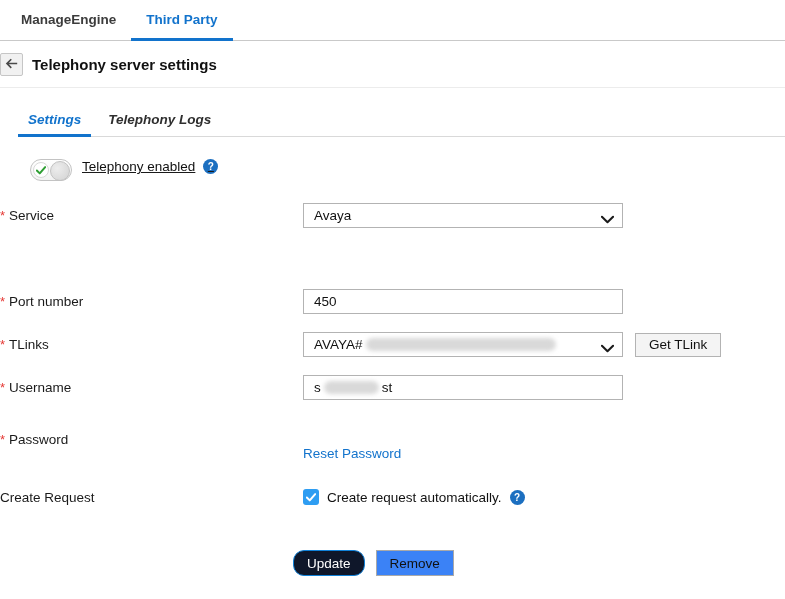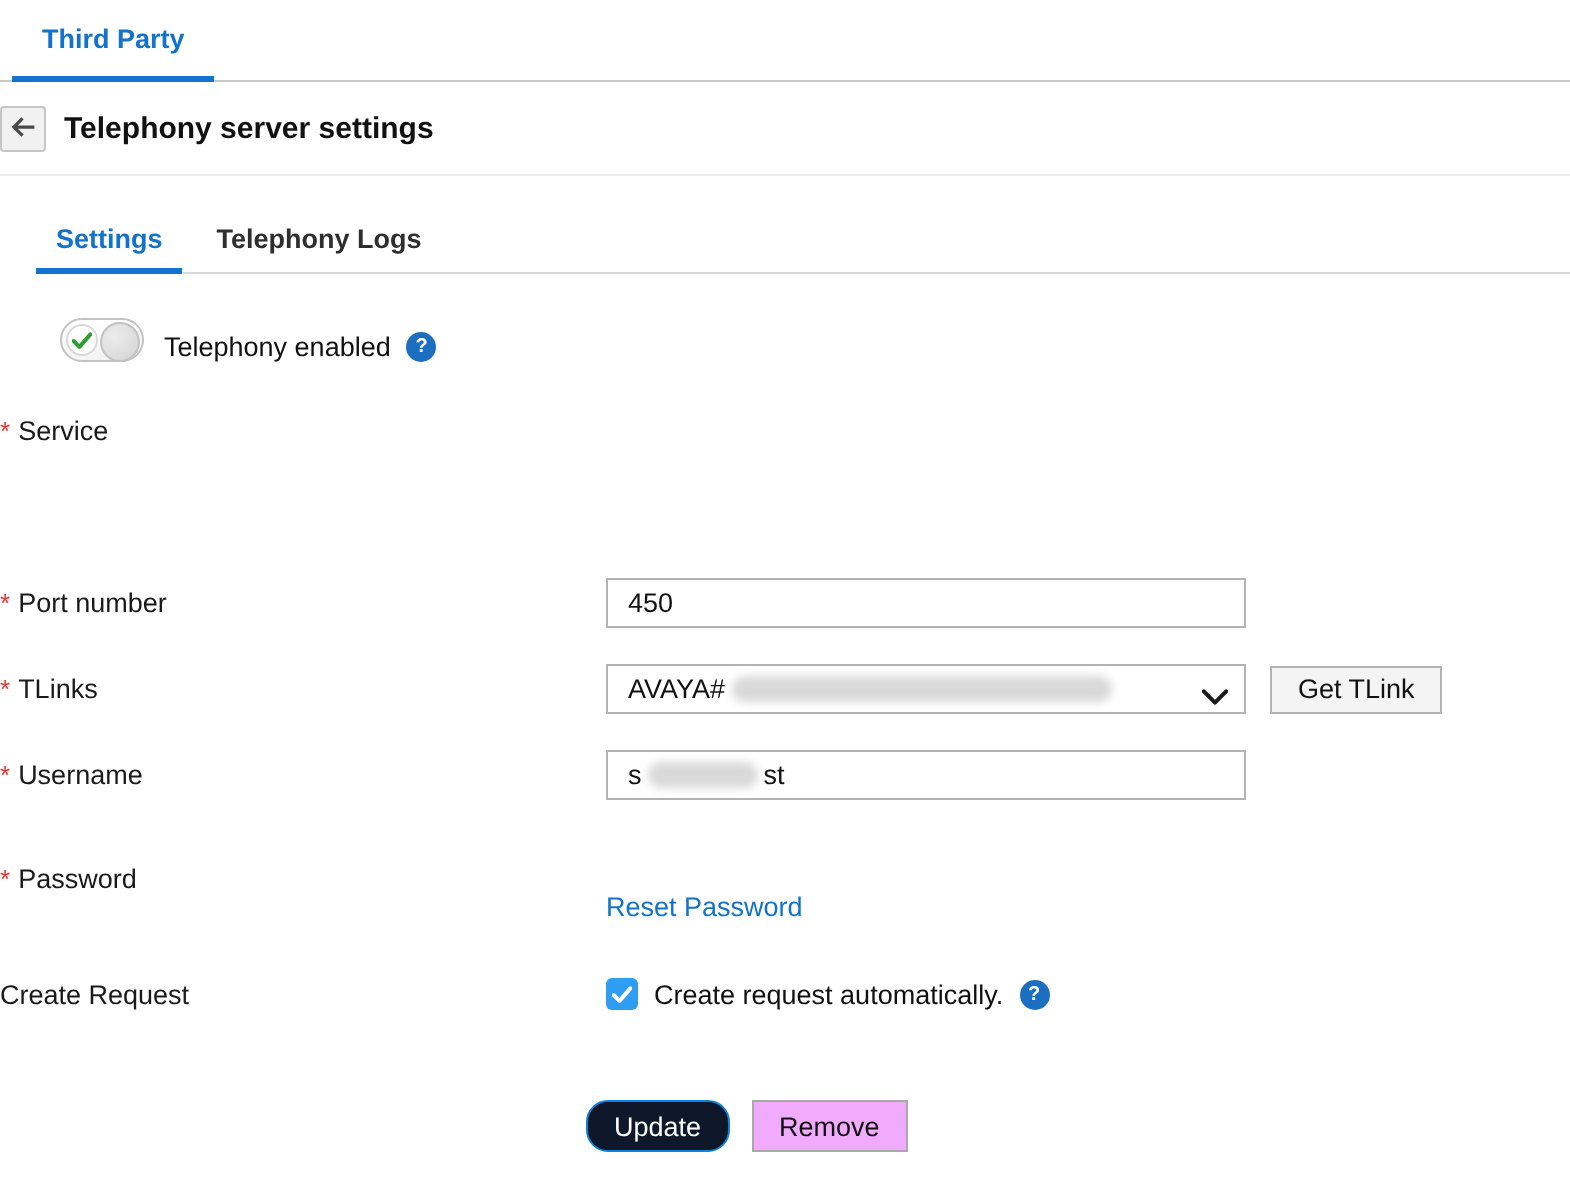--- a/index.html
+++ b/index.html
@@ -21,28 +21,28 @@
   
   .page-header { display:flex; align-items:center; height:47px; padding-left:0;
                  box-shadow:inset 0 -1px 0 #ececec; }
   .back-btn { width:23px; height:23px; background:#f1f1f1; border:1px solid #c6c6c6;
               border-radius:2px; display:flex; align-items:center; justify-content:center;
               cursor:pointer; }
   .page-title { margin-left:9px; font-size:15px; font-weight:700; color:#111; }
 
   
   .subtabs { display:flex; margin-left:18px; padding-top:24px;
-             box-shadow:inset 0 -1px 0 #d9d9d9; }
+             box-shadow:inset 0 -1px 0 #d9d9d9;font-style:italic; }
   .subtab { padding:0 10px 7px; font-weight:700; font-size:13.5px; color:#2f2f2f;
             border-bottom:3px solid transparent; cursor:pointer; }
   .subtab + .subtab { margin-left:7px; }
   .subtab.active { color:#1273cc; border-bottom-color:#1273cc; }
 
   
-  .toggle-row { display:flex; align-items:flex-end; margin:22px 0 0 30px; height:22px; }
+  .toggle-row { display:flex; align-items:flex-start; margin:22px 0 0 30px; height:22px;text-decoration:underline; }
   .toggle { position:relative; width:42px; height:22px; border-radius:11px;
             border:1px solid #c3c3c3; background:linear-gradient(#ffffff,#f3f3f3);
             cursor:pointer; flex:0 0 auto; }
   .toggle-check { position:absolute; left:2px; top:2px; width:16px; height:16px;
                   border-radius:50%; background:#fff; border:1px solid #d8d8d8;
                   display:flex; align-items:center; justify-content:center; }
   .toggle-knob { position:absolute; right:1px; top:0.5px; width:20px; height:20px;
                  border-radius:50%; background:radial-gradient(circle at 35% 35%,#ededed,#d2d2d2);
                  border:1px solid #c2c2c2; }
   .toggle-label { margin-left:10px; color:#111; }
@@ -82,26 +82,27 @@
   .checkbox { width:16px; height:16px; border-radius:3px; background:#2e9df2;
               display:flex; align-items:center; justify-content:center;
               cursor:pointer; flex:0 0 auto; }
   .cb-label { margin-left:8px; color:#111; }
 
   
   .actions-row { display:flex; margin-top:43px; padding-left:293px; gap:11px; }
   .btn { height:26px; padding:0 13px; font-family:inherit; font-size:13.5px;
          cursor:pointer; border:1px solid transparent; }
   .btn-primary { background:#0f172a; color:#fff; border-color:#1081d8;border-radius:11px; }
-  .btn-secondary { background:#f0abfc; color:#111; border-color:#a9a9a9; }
+  .btn-secondary { background:#3b82f6; color:#111; border-color:#a9a9a9; }
 </style>
 </head>
 <body>
 
 <div class="topnav">
+  <div class="nav-tab">ManageEngine</div>
   <div class="nav-tab active">Third Party</div>
 </div>
 
 <div class="page-header">
   <div class="back-btn">
     <span>
       <svg width="13" height="13" viewBox="0 0 16 16">
           <path d="M15 7H4.8l3.6-3.6L7 2 1 8l6 6 1.4-1.4L4.8 9H15z" fill="#4a4a4a"></path>
         </svg>
     </span>
@@ -125,20 +126,30 @@
   </div>
   <span class="toggle-label">Telephony enabled</span>
   <span class="help-icon">?</span>
 </div>
 
 <div class="form">
 
   <div class="form-row">
     <div class="label-col">
       <span class="req">*</span><span>Service</span>
+    </div>
+    <div class="field-col">
+      <div class="select-box">
+        <span>Avaya</span>
+        <span class="chevron">
+          <svg width="13" height="9" viewBox="0 0 14 9">
+              <polyline points="1,1.5 7,7.5 13,1.5" fill="none" stroke="#1a1a1a" stroke-width="2.2" stroke-linecap="round" stroke-linejoin="round"></polyline>
+            </svg>
+        </span>
+      </div>
     </div>
   </div>
 
   <div class="form-row">
   </div>
 
   <div class="form-row">
     <div class="label-col">
       <span class="req">*</span><span>Port number</span>
     </div>

